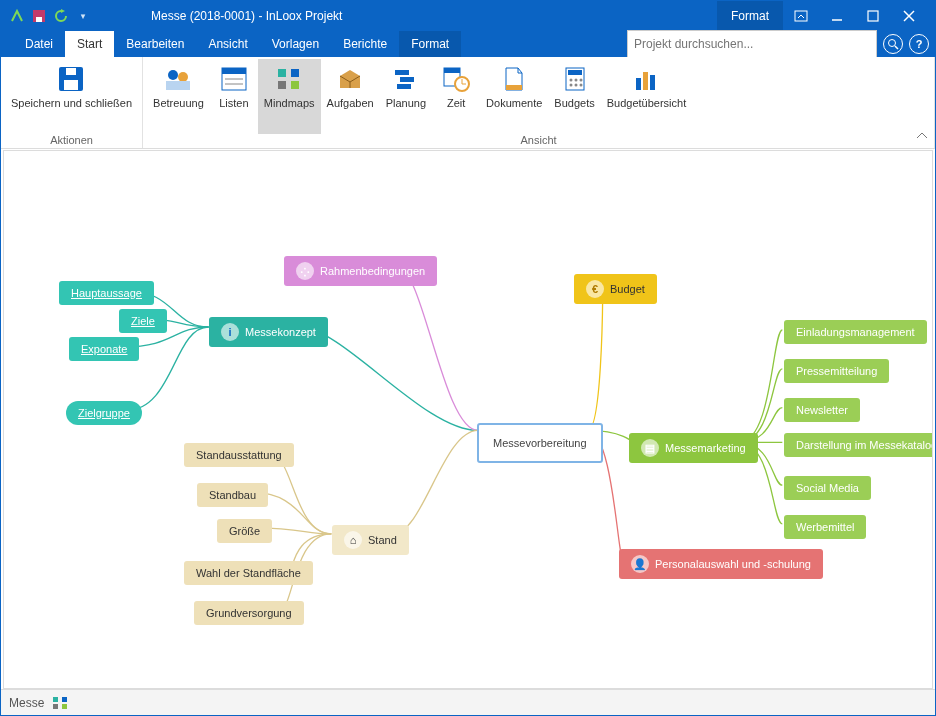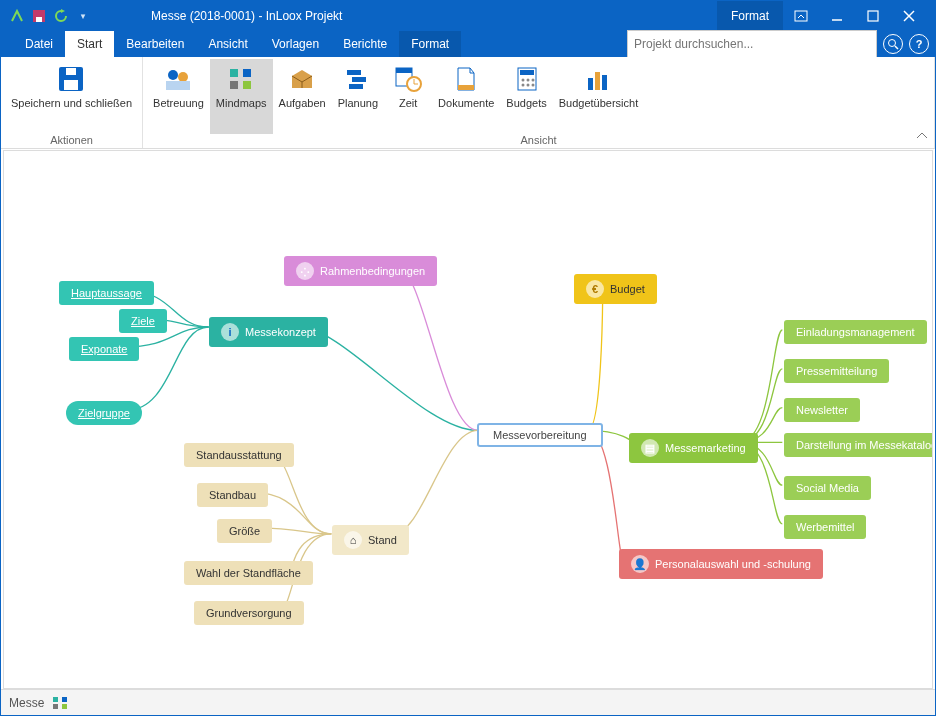--- a/index.html
+++ b/index.html
@@ -26,21 +26,21 @@
 .ribbon-group .btns { display: flex; flex: 1; }
 .ribbon-group .label { text-align: center; font-size: 11px; color: #666; padding-bottom: 2px; }
 .rbtn { display: flex; flex-direction: column; align-items: center; justify-content: flex-start; padding: 4px 6px; min-width: 48px; cursor: pointer; font-size: 11px; color: #333; }
 .rbtn.selected { background: #d8d8d8; }
 .rbtn .ico { width: 32px; height: 32px; margin-bottom: 2px; display: flex; align-items: center; justify-content: center; }
 .rbtn span.lbl { text-align: center; line-height: 1.2; }
 .expand { position: absolute; right: 6px; bottom: 4px; color: #777; }
 
 .canvas { position: absolute; top: 149px; bottom: 26px; left: 2px; right: 2px; background: #fff; border: 1px solid #dcdcdc; overflow: hidden; }
 .node { position: absolute; padding: 6px 12px; border-radius: 3px; font-size: 11px; color: #333; display: flex; align-items: center; gap: 6px; white-space: nowrap; }
-.node.central { background: #fff; border: 2px solid #7fb4e6; padding: 4px 14px; color: #444; }
+.node.central { background: #fff; border: 2px solid #7fb4e6; padding: 12px 14px; color: #444; }
 .node.teal { background: #2bb2a2; color: #fff; }
 .node.teal-light { background: #33c5b3; color: #fff; text-decoration: underline; }
 .node.pink { background: #d98cd9; color: #fff; }
 .node.yellow { background: #f0c419; color: #333; }
 .node.green { background: #8dc63f; color: #fff; }
 .node.green-light { background: #9bce56; color: #fff; }
 .node.red { background: #e57373; color: #fff; }
 .node.beige { background: #f2e8c9; }
 .node.beige-d { background: #eee0b8; }
 .icon-circle { width: 18px; height: 18px; border-radius: 50%; background: rgba(255,255,255,0.6); display: flex; align-items: center; justify-content: center; font-size: 11px; font-weight: bold; }
@@ -144,20 +144,31 @@
       <div class="rbtn">
           <div class="ico">
             <svg width="30" height="26">
               <circle cx="10" cy="9" r="5" fill="#0b64c4"></circle>
               <circle cx="20" cy="11" r="5" fill="#e8a23a"></circle>
               <rect x="3" y="15" width="24" height="9" fill="#b9d4f0"></rect>
             </svg>
           </div>
           <span class="lbl">Betreuung</span>
         </div>
+      <div class="rbtn">
+          <div class="ico">
+            <svg width="28" height="26">
+              <rect x="2" y="2" width="24" height="22" fill="#fff" stroke="#0b64c4"></rect>
+              <rect x="2" y="2" width="24" height="6" fill="#0b64c4"></rect>
+              <line x1="5" y1="13" x2="23" y2="13" stroke="#888"></line>
+              <line x1="5" y1="18" x2="23" y2="18" stroke="#888"></line>
+            </svg>
+          </div>
+          <span class="lbl">Listen</span>
+        </div>
       <div class="rbtn selected">
           <div class="ico">
             <svg width="28" height="26">
               <rect x="3" y="3" width="8" height="8" fill="#2bb2a2"></rect>
               <rect x="16" y="3" width="8" height="8" fill="#0b64c4"></rect>
               <rect x="3" y="15" width="8" height="8" fill="#777"></rect>
               <rect x="16" y="15" width="8" height="8" fill="#8dc63f"></rect>
             </svg>
           </div>
           <span class="lbl">Mindmaps</span>

